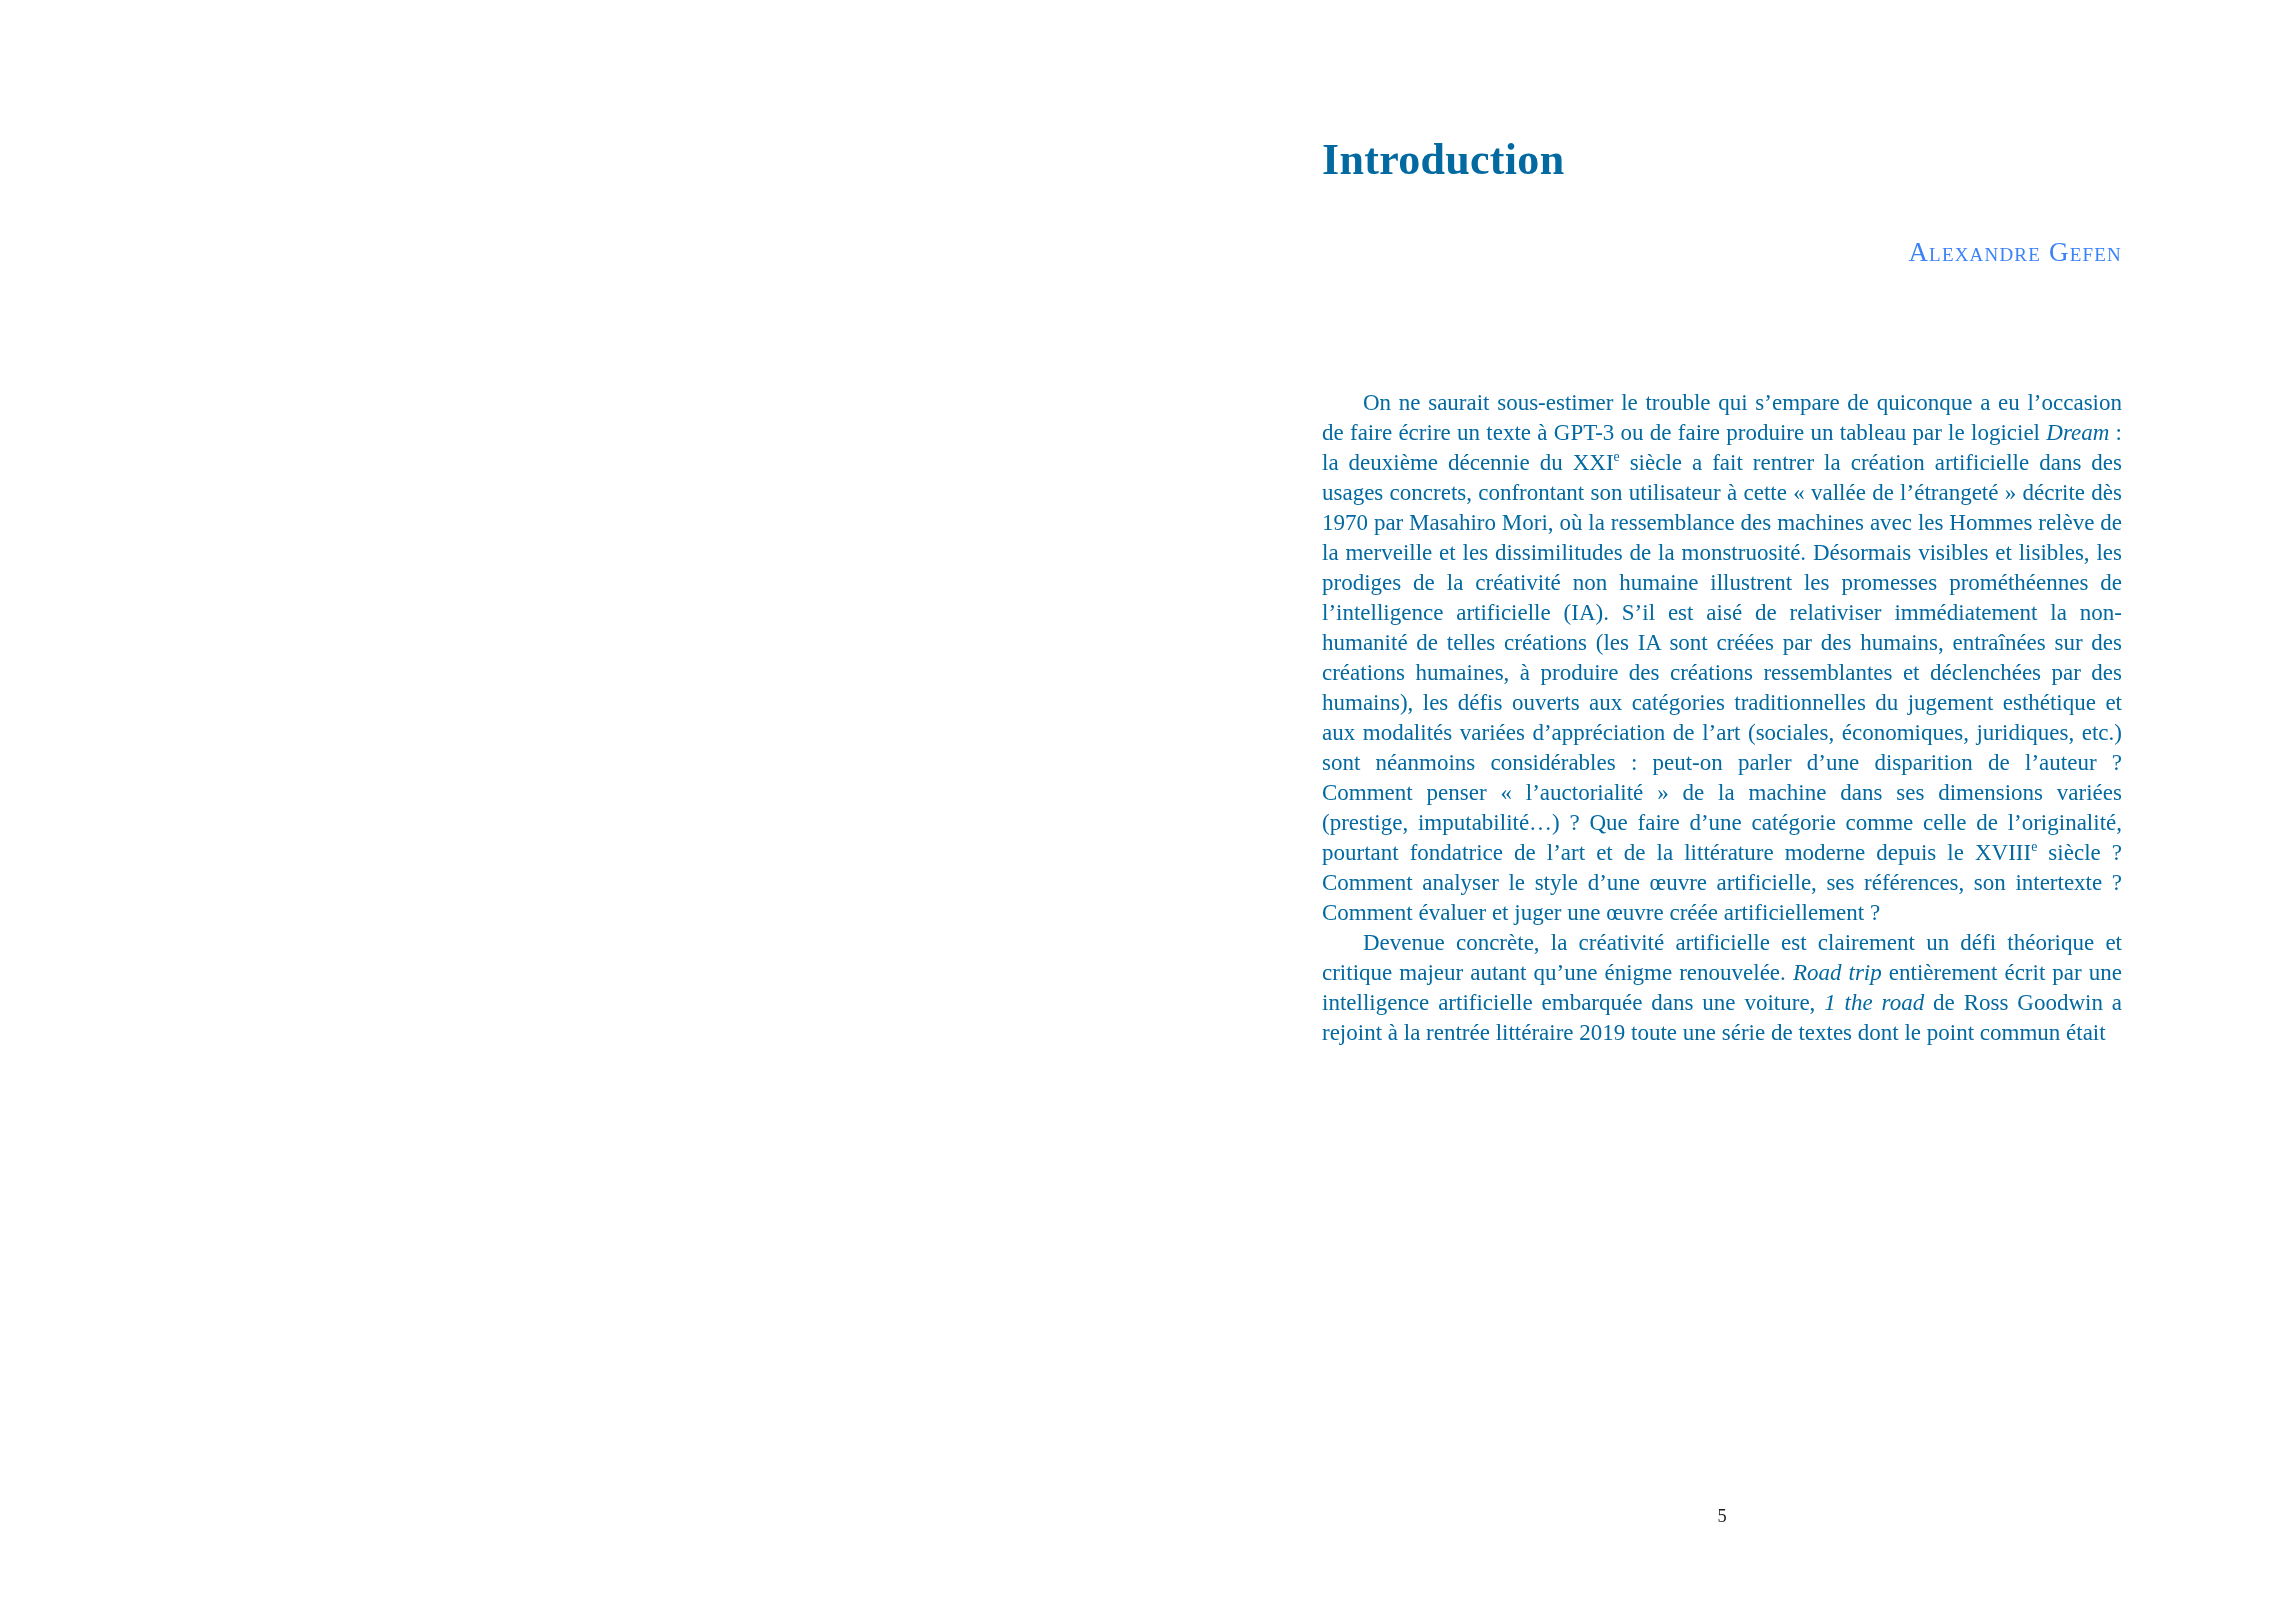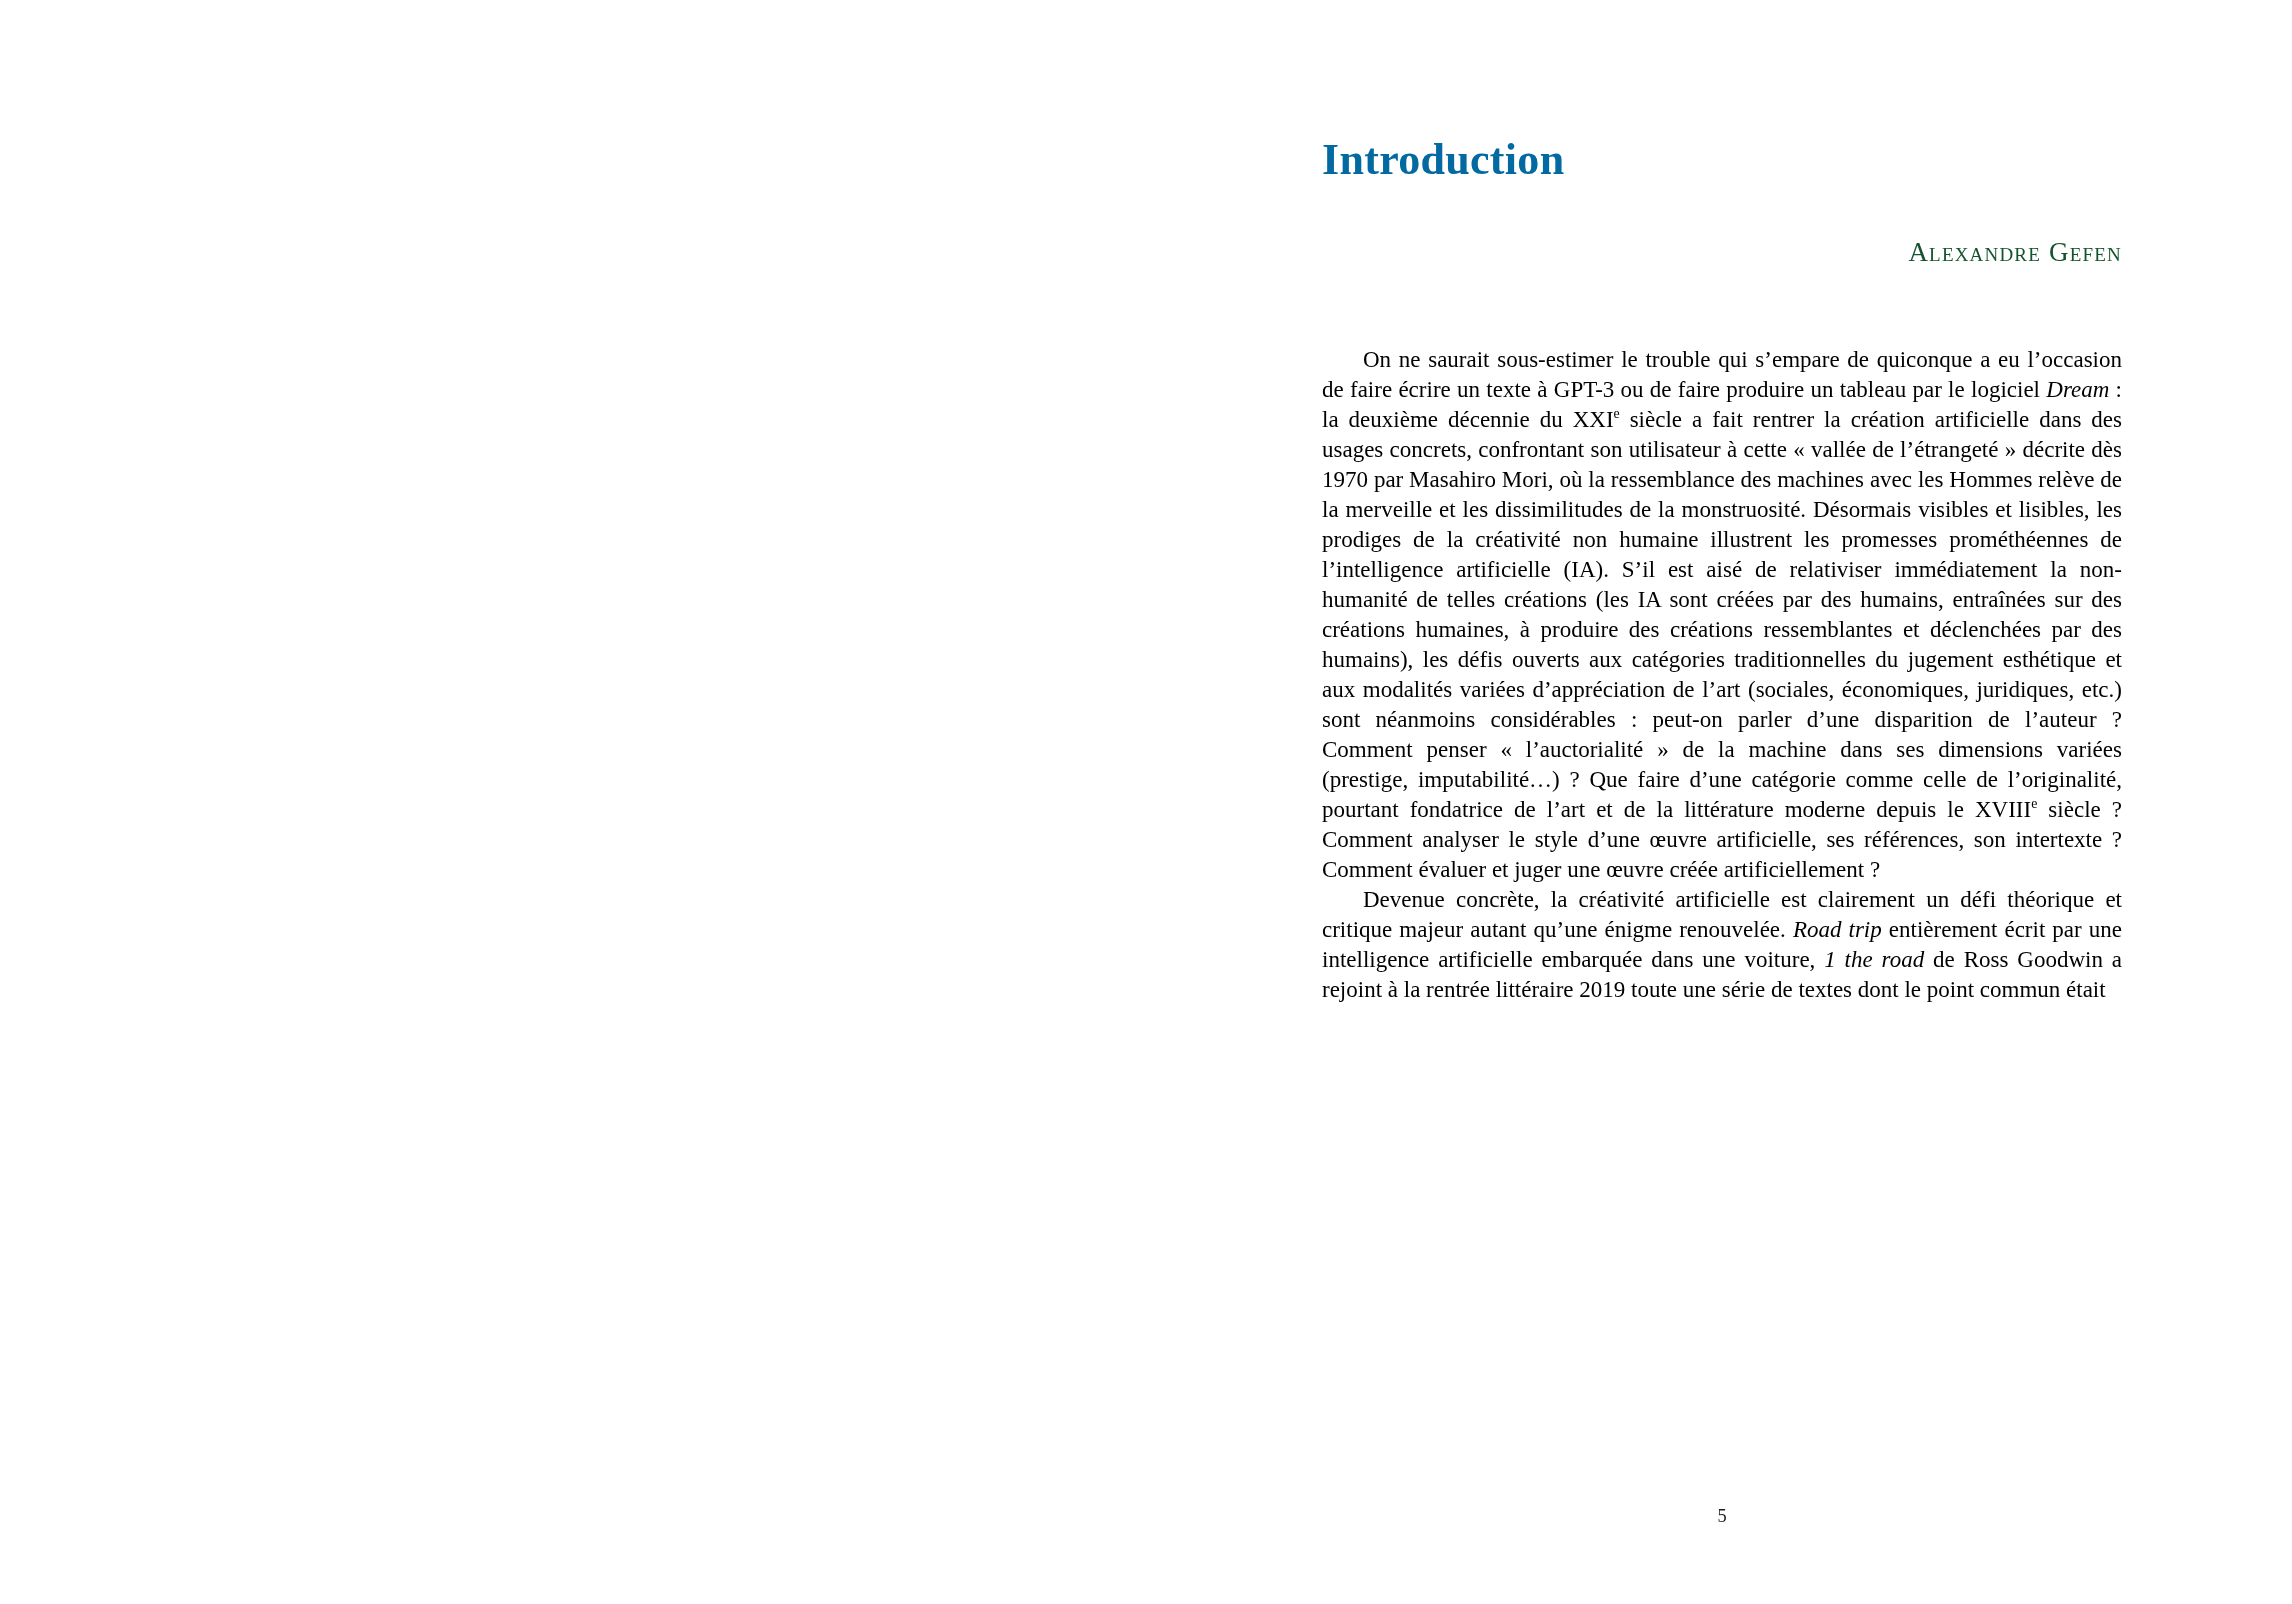--- a/index.html
+++ b/index.html
@@ -32,30 +32,30 @@
     letter-spacing: 0.3px;
     color: #0369a1;
     font-family: "Liberation Serif", "DejaVu Serif", serif;
   }
   .author {
     margin-top: 52px;
     text-align: right;
     font-variant: small-caps;
     font-size: 27px;
     letter-spacing: 1.2px;
-    color: #14532d;
+    color: #3b82f6;
   }
   .body-text {
-    margin-top: 77px;
+    margin-top: 120px;
     font-size: 23px;
     line-height: 30px;
     text-align: justify;
     text-justify: inter-word;
     hyphens: auto;
-    color: #000000;
+    color: #0369a1;
   }
   .para {
     margin: 0;
     text-indent: 41px;
   }
   .it { font-style: italic; }
   .sup {
     vertical-align: super;
     font-size: 0.6em;
     line-height: 0;

